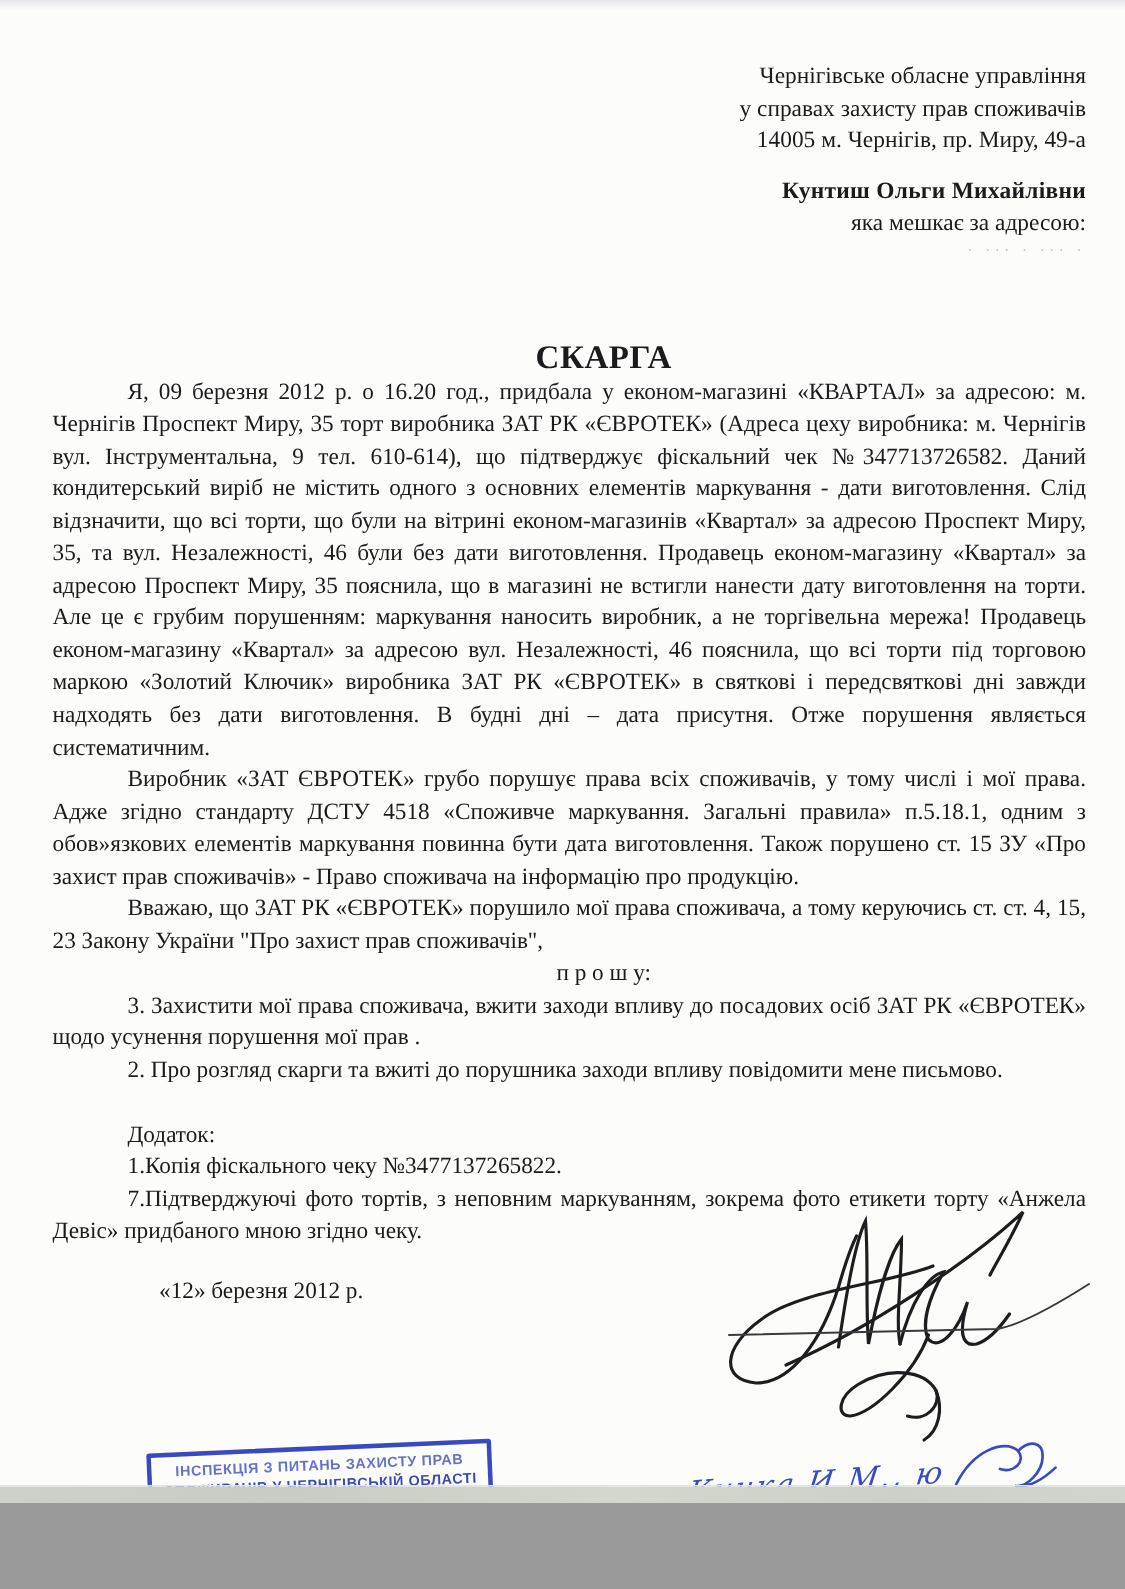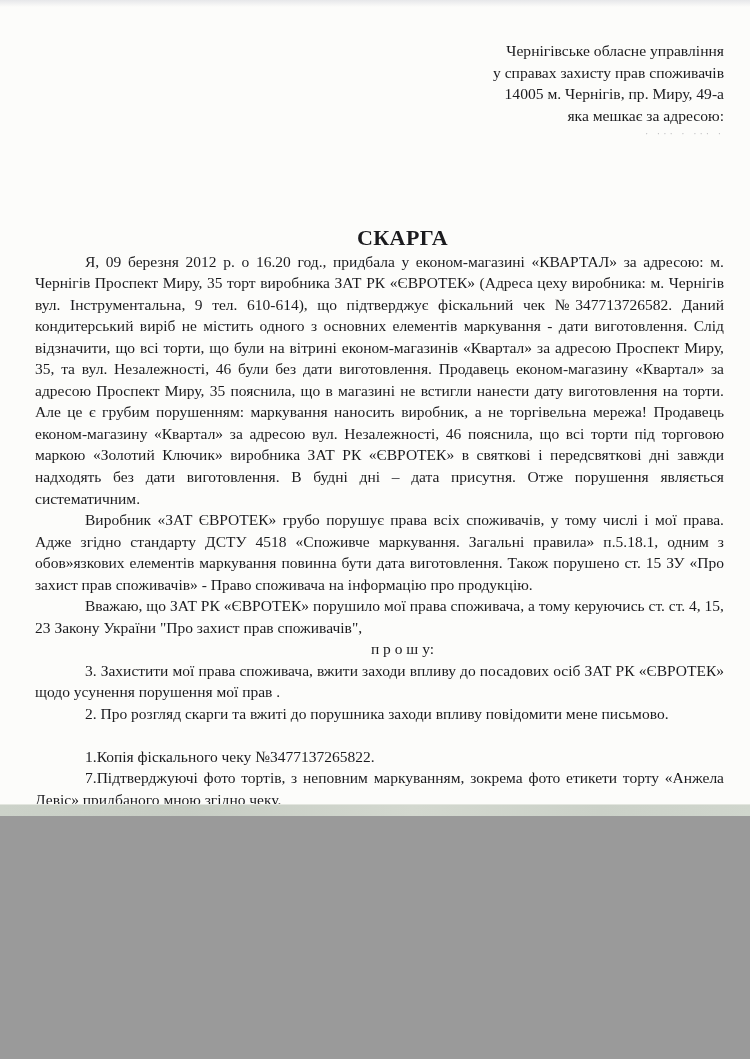--- a/index.html
+++ b/index.html
@@ -1,18 +1,18 @@
 <!DOCTYPE html>
 <html lang="uk"><head>
 <meta charset="utf-8">
 <style>
   html,body{margin:0;padding:0;background:#9a9a9a;}
   .page{
     position:relative;
-    width:750px;height:816px;
+    width:750px;height:1002px;
     background:#fcfcfa;
     overflow:hidden;
     font-family:"Liberation Serif", serif;
     color:#1b1b1e;
   }
   .edge-top{
     position:absolute;top:0;left:0;right:0;height:7px;
     background:linear-gradient(to bottom,#d8d9de 0%, rgba(252,252,250,0) 100%);
     opacity:.6;
   }
@@ -127,33 +127,35 @@
 </head>
 <body>
 
 <div class="page">
   <div class="edge-top"></div>
 
   <div class="recipient">
     <div class="office-line">Чернігівське обласне управління</div>
     <div class="office-line">у справах захисту прав споживачів</div>
     <div class="office-line">14005 м. Чернігів, пр. Миру, 49-а</div>
+    <div class="applicant-name">Кунтиш Ольги Михайлівни</div>
     <div class="applicant-note">яка мешкає за адресою:</div>
     <div class="redacted">· ··· ·  ···   ·</div>
   </div>
 
   <div class="doc-body">
     <div class="doc-title">СКАРГА</div>
     <p>Я, 09 березня 2012 р. о 16.20 год., придбала у економ-магазині «КВАРТАЛ» за адресою: м. Чернігів Проспект Миру, 35 торт виробника ЗАТ РК «ЄВРОТЕК» (Адреса цеху виробника: м. Чернігів вул. Інструментальна, 9 тел. 610-614), що підтверджує фіскальний чек №347713726582. Даний кондитерський виріб не містить одного з основних елементів маркування - дати виготовлення.  Слід відзначити, що всі торти, що були на вітрині економ-магазинів «Квартал» за адресою Проспект Миру, 35, та вул. Незалежності, 46 були без дати виготовлення. Продавець економ-магазину «Квартал» за адресою Проспект Миру, 35 пояснила, що в магазині не встигли нанести дату виготовлення на торти. Але це є грубим порушенням: маркування наносить виробник, а не торгівельна мережа!  Продавець економ-магазину «Квартал» за адресою вул. Незалежності, 46 пояснила, що всі торти під торговою маркою «Золотий Ключик» виробника ЗАТ РК «ЄВРОТЕК» в святкові і передсвяткові дні завжди надходять без дати виготовлення. В будні дні – дата присутня. Отже порушення являється систематичним.</p>
     <p>Виробник «ЗАТ ЄВРОТЕК» грубо порушує права всіх споживачів, у тому числі і мої права. Адже згідно стандарту ДСТУ 4518 «Споживче маркування. Загальні правила» п.5.18.1, одним з обов»язкових елементів маркування повинна бути дата виготовлення. Також порушено ст. 15 ЗУ «Про захист прав споживачів»  - Право споживача на інформацію про продукцію.</p>
     <p>Вважаю, що ЗАТ РК «ЄВРОТЕК» порушило мої права споживача, а тому керуючись ст. ст. 4, 15, 23 Закону України "Про захист прав споживачів",</p>
     <p class="request-heading">п р о ш у:</p>
     <p>3. Захистити мої права споживача, вжити заходи впливу до посадових осіб ЗАТ РК «ЄВРОТЕК» щодо усунення порушення мої прав .</p>
     <p>2. Про розгляд скарги та вжиті до порушника заходи впливу повідомити мене письмово.</p>
     <div class="attachments">
+      <p>Додаток:</p>
       <p>1.Копія фіскального чеку №3477137265822.</p>
       <p>7.Підтверджуючі фото тортів, з неповним маркуванням, зокрема фото етикети торту «Анжела Девіс» придбаного мною згідно чеку.</p>
     </div>
   </div>
 
   <div class="date-line">«12» березня 2012 р.</div>
 
   <div class="signature">
     <svg viewBox="0 0 285 170">
       <g fill="none" stroke="#1d1d20" stroke-width="2.1" stroke-linecap="round">

